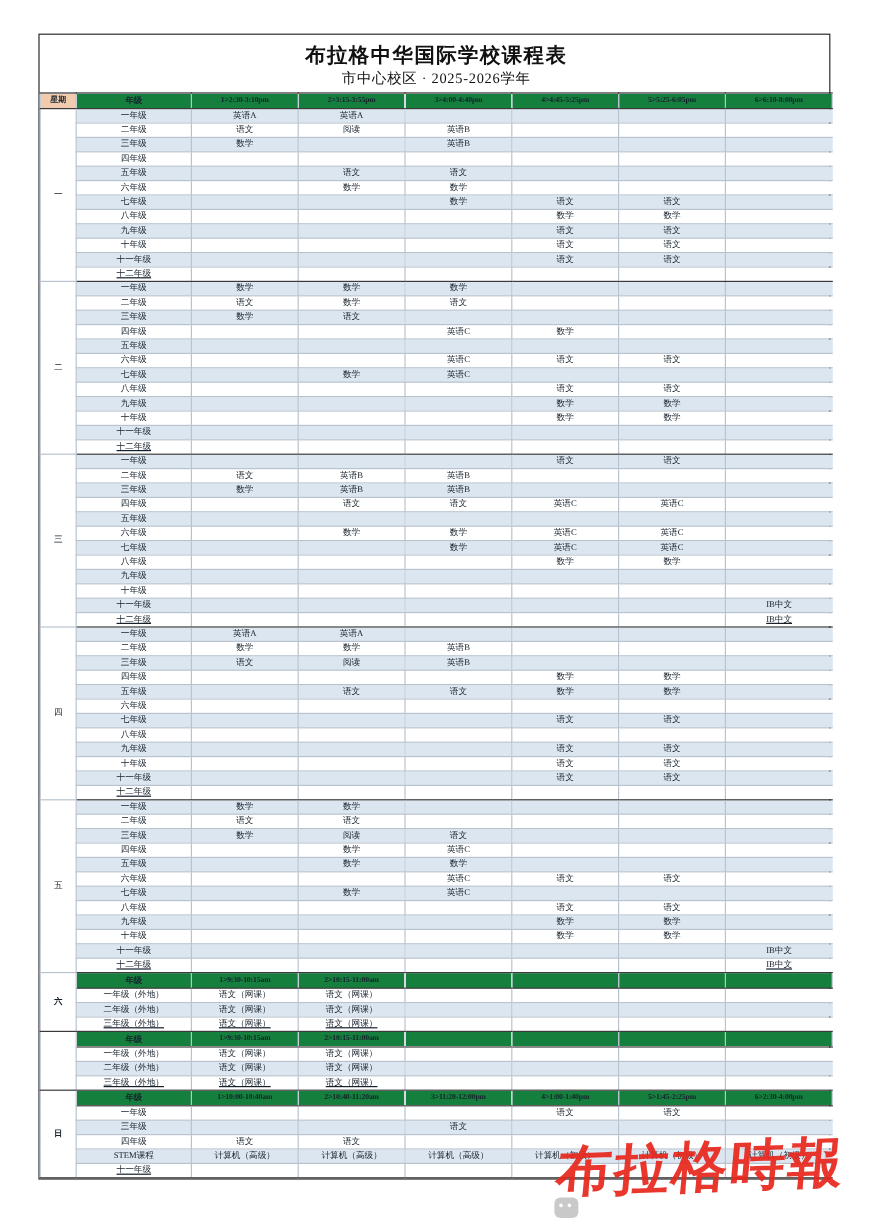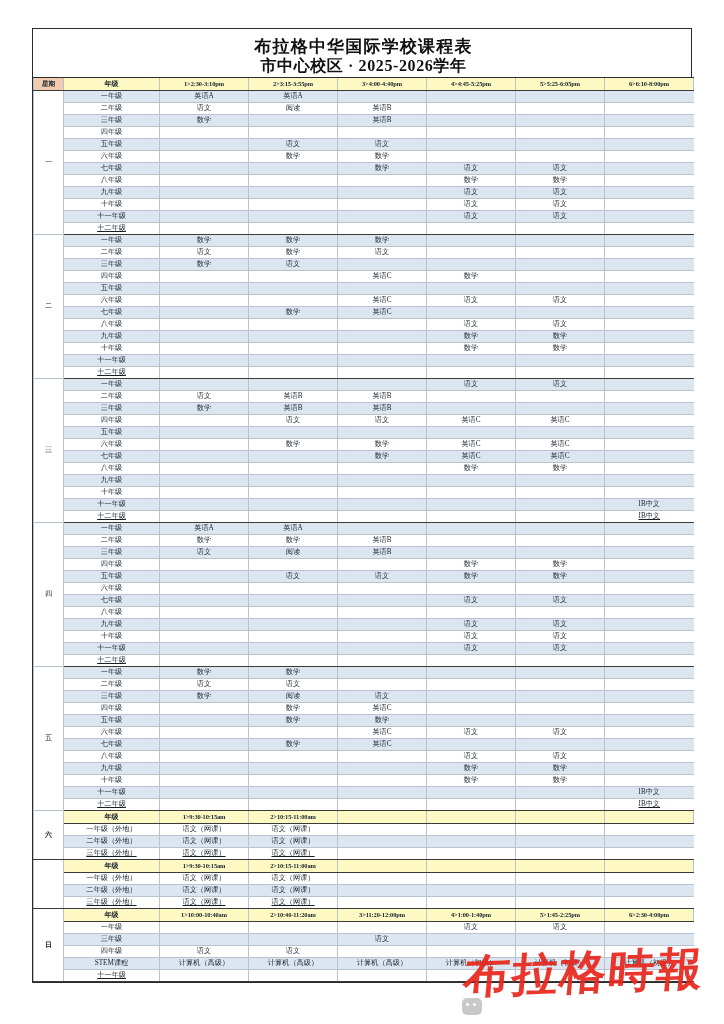--- a/index.html
+++ b/index.html
@@ -51,30 +51,30 @@
   }
   .main-title {
     font-size: 17px;
     font-weight: bold;
     letter-spacing: 1.2px;
     line-height: 22px;
     color: #111;
     font-family: Liberation Sans, sans-serif;
   }
   .sub-title {
-    font-size: 16px;
-    font-weight: bold;
+    font-size: 12px;
+    font-weight: normal;
     line-height: 15px;
     letter-spacing: 0.6px;
     color: #111;
   }
 
   
   tr.hdr td {
-    background: #fef9c3;
+    background: #15803d;
     font-weight: bold;
     font-size: 7px;
     height: 12px;
     line-height: 12px;
     border-top: 1.1px solid #3a3a3a;
     border-bottom: 1.1px solid #3a3a3a;
   }
   tr.hdr td.weekday-hdr {
     background: #f2cbaf;
     font-size: 6.6px;

